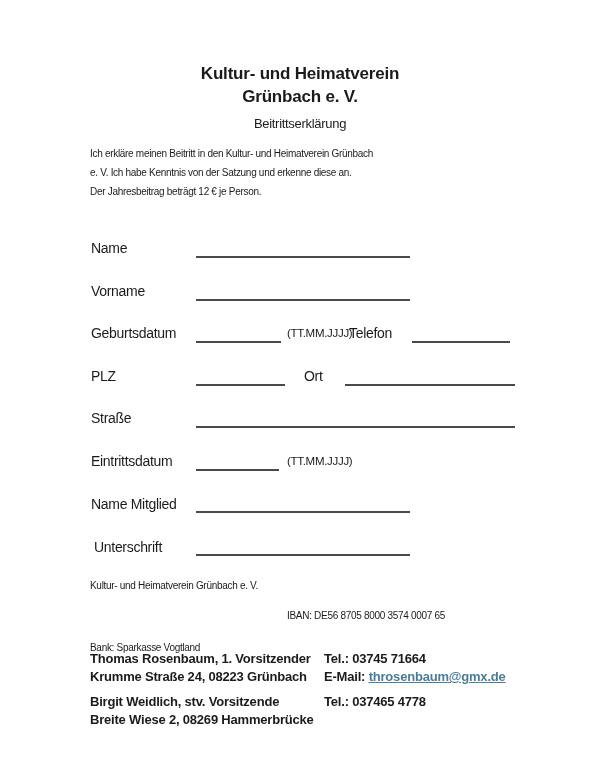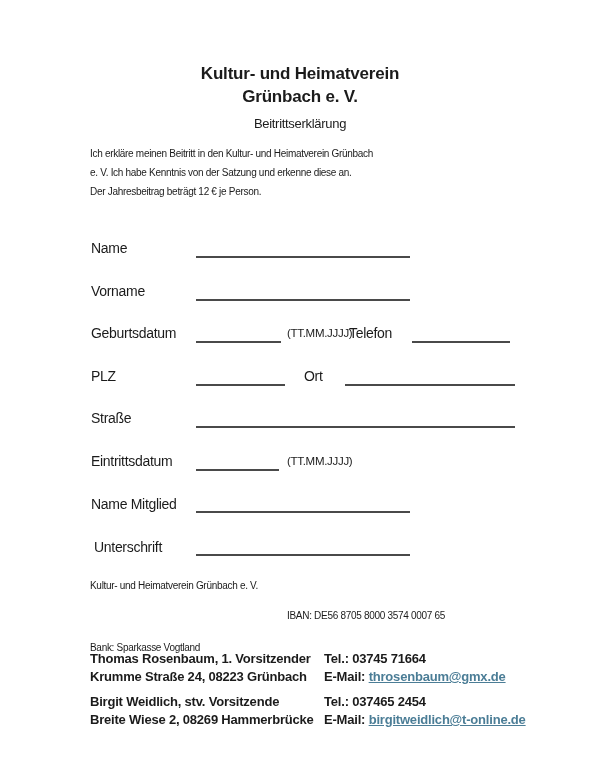--- a/index.html
+++ b/index.html
@@ -87,19 +87,15 @@
   <div class="abs footer-text" style="left:90px; top:651px;">Thomas Rosenbaum, 1. Vorsitzender</div>
   <div class="abs footer-text" style="left:90px; top:669px;">Krumme Straße 24, 08223 Grünbach</div>
   <div class="abs footer-text" style="left:324px; top:651px;">Tel.: 03745 71664</div>
   <div class="abs footer-text" style="left:324px; top:669px;">
     <span>E-Mail:</span>
     <a class="email-link">throsenbaum@gmx.de</a>
   </div>
 
   <div class="abs footer-text" style="left:90px; top:694px;">Birgit Weidlich, stv. Vorsitzende</div>
   <div class="abs footer-text" style="left:90px; top:712px;">Breite Wiese 2, 08269 Hammerbrücke</div>
-  <div class="abs footer-text" style="left:324px; top:694px;">Tel.: 037465 2454</div>
-  <div class="abs footer-text" style="left:324px; top:712px;">
-    <span>E-Mail:</span>
-    <a class="email-link">birgitweidlich@t-online.de</a>
-  </div>
+  <div class="abs footer-text" style="left:324px; top:694px;">Tel.: 037465 4778</div>
 
 </div>
 
 </body></html>

